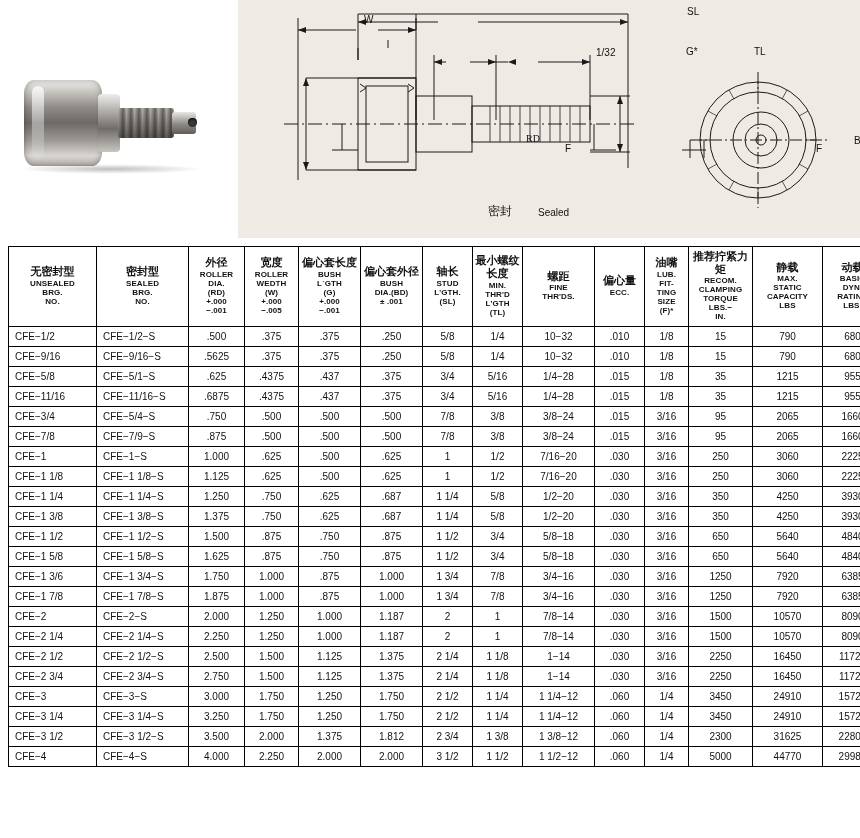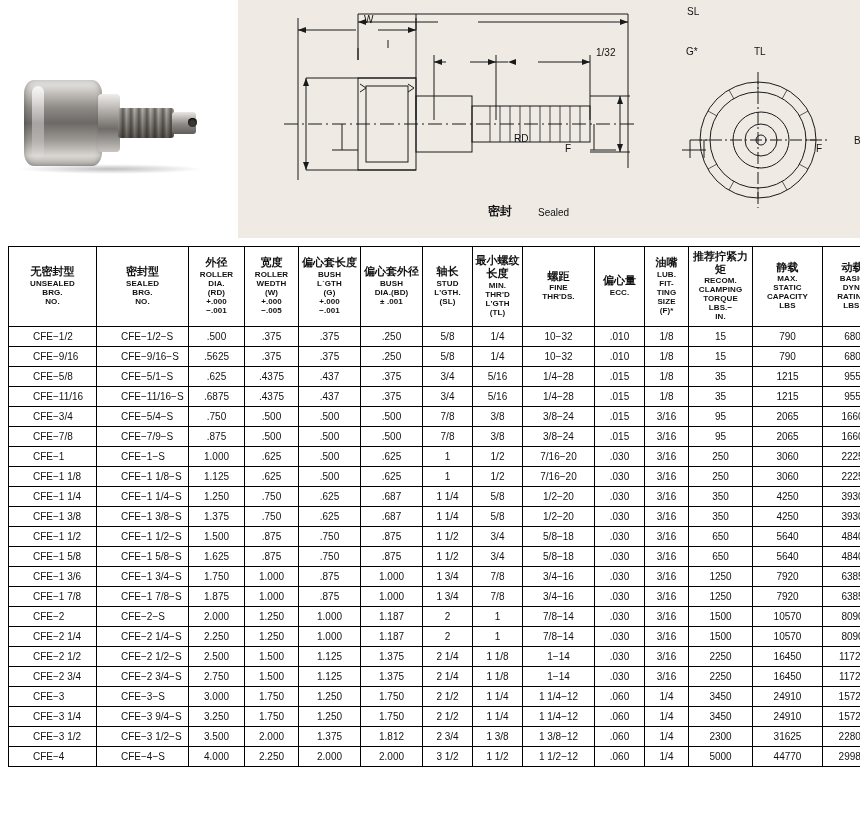--- a/index.html
+++ b/index.html
@@ -44,39 +44,39 @@
     position:absolute;left:170px;top:40px;width:9px;height:9px;border-radius:50%;
     background:#3a3835;box-shadow:inset 0 1px 2px #000;
   }
   .brg .shadow{
     position:absolute;left:0px;top:86px;width:185px;height:10px;border-radius:50%;
     background:radial-gradient(ellipse at center,rgba(0,0,0,.25),rgba(0,0,0,0) 70%);
   }
 
   .dim-label{position:absolute;font-size:10px;color:#111;}
   .dim-label.sm{font-size:10px;}
-  .cn{font-size:12px;font-weight:bold;}
+  .cn{font-size:12px;}
 
   
   .table-wrap{position:absolute;left:8px;top:246px;width:844px;}
   table{border-collapse:collapse;width:844px;table-layout:fixed;}
   th,td{
     border:1px solid #000;
     font-size:10px;
     text-align:center;
     vertical-align:middle;
     padding:0;
     height:19px;
     background:#fff;
   }
   thead th{height:auto;padding:3px 1px 4px;background:#fff;}
   .hd-cn{font-size:11px;display:block;line-height:1.15;margin-bottom:2px;}
   .hd-en{font-size:8px;display:block;line-height:1.12;letter-spacing:.1px;}
   tbody tr:nth-child(even) td{background:#ffffff;}
-  td.left{text-align:left;padding-left:24px;}
+  td.left{text-align:left;padding-left:6px;}
   .col-a{width:88px}.col-b{width:92px}.col-c{width:56px}.col-d{width:54px}
   .col-e{width:62px}.col-f{width:62px}.col-g{width:50px}.col-h{width:50px}
   .col-i{width:72px}.col-j{width:50px}.col-k{width:44px}.col-l{width:64px}
   .col-m{width:70px}.col-n{width:60px}
 </style>
 </head>
 <body>
 
 <div class="page">
 
@@ -198,21 +198,21 @@
           <polygon points="382,96 379,104 385,104"></polygon>
             <polygon points="382,152 379,144 385,144"></polygon>
         </g>
       </svg>
 
       <div class="dim-label" style="left:126px;top:14px;">W</div>
       <div class="dim-label" style="left:449px;top:6px;">SL</div>
       <div class="dim-label sm" style="left:358px;top:47px;">1/32</div>
       <div class="dim-label" style="left:448px;top:46px;">G*</div>
       <div class="dim-label" style="left:516px;top:46px;">TL</div>
-      <div class="dim-label" style="left:276px;top:133px;">RD</div>
+      <div class="dim-label" style="left:288px;top:133px;font-family:Liberation Serif, serif;">RD</div>
       <div class="dim-label" style="left:327px;top:143px;">F</div>
       <div class="dim-label" style="left:578px;top:143px;">F</div>
       <div class="dim-label" style="left:616px;top:135px;">BD</div>
       
       
       <div class="dim-label cn" style="left:250px;top:203px;">密封</div>
       <div class="dim-label" style="left:300px;top:207px;">Sealed</div>
     </div>
   </div>
 
@@ -594,21 +594,21 @@
             <td>1 1/4</td>
             <td>1 1/4−12</td>
             <td>.060</td>
             <td>1/4</td>
             <td>3450</td>
             <td>24910</td>
             <td>15720</td>
           </tr>
           <tr>
             <td class="left">CFE−3 1/4</td>
-            <td class="left">CFE−3 9/4−S</td>
+            <td class="left">CFE−3 1/4−S</td>
             <td>3.250</td>
             <td>1.750</td>
             <td>1.250</td>
             <td>1.750</td>
             <td>2 1/2</td>
             <td>1 1/4</td>
             <td>1 1/4−12</td>
             <td>.060</td>
             <td>1/4</td>
             <td>3450</td>

